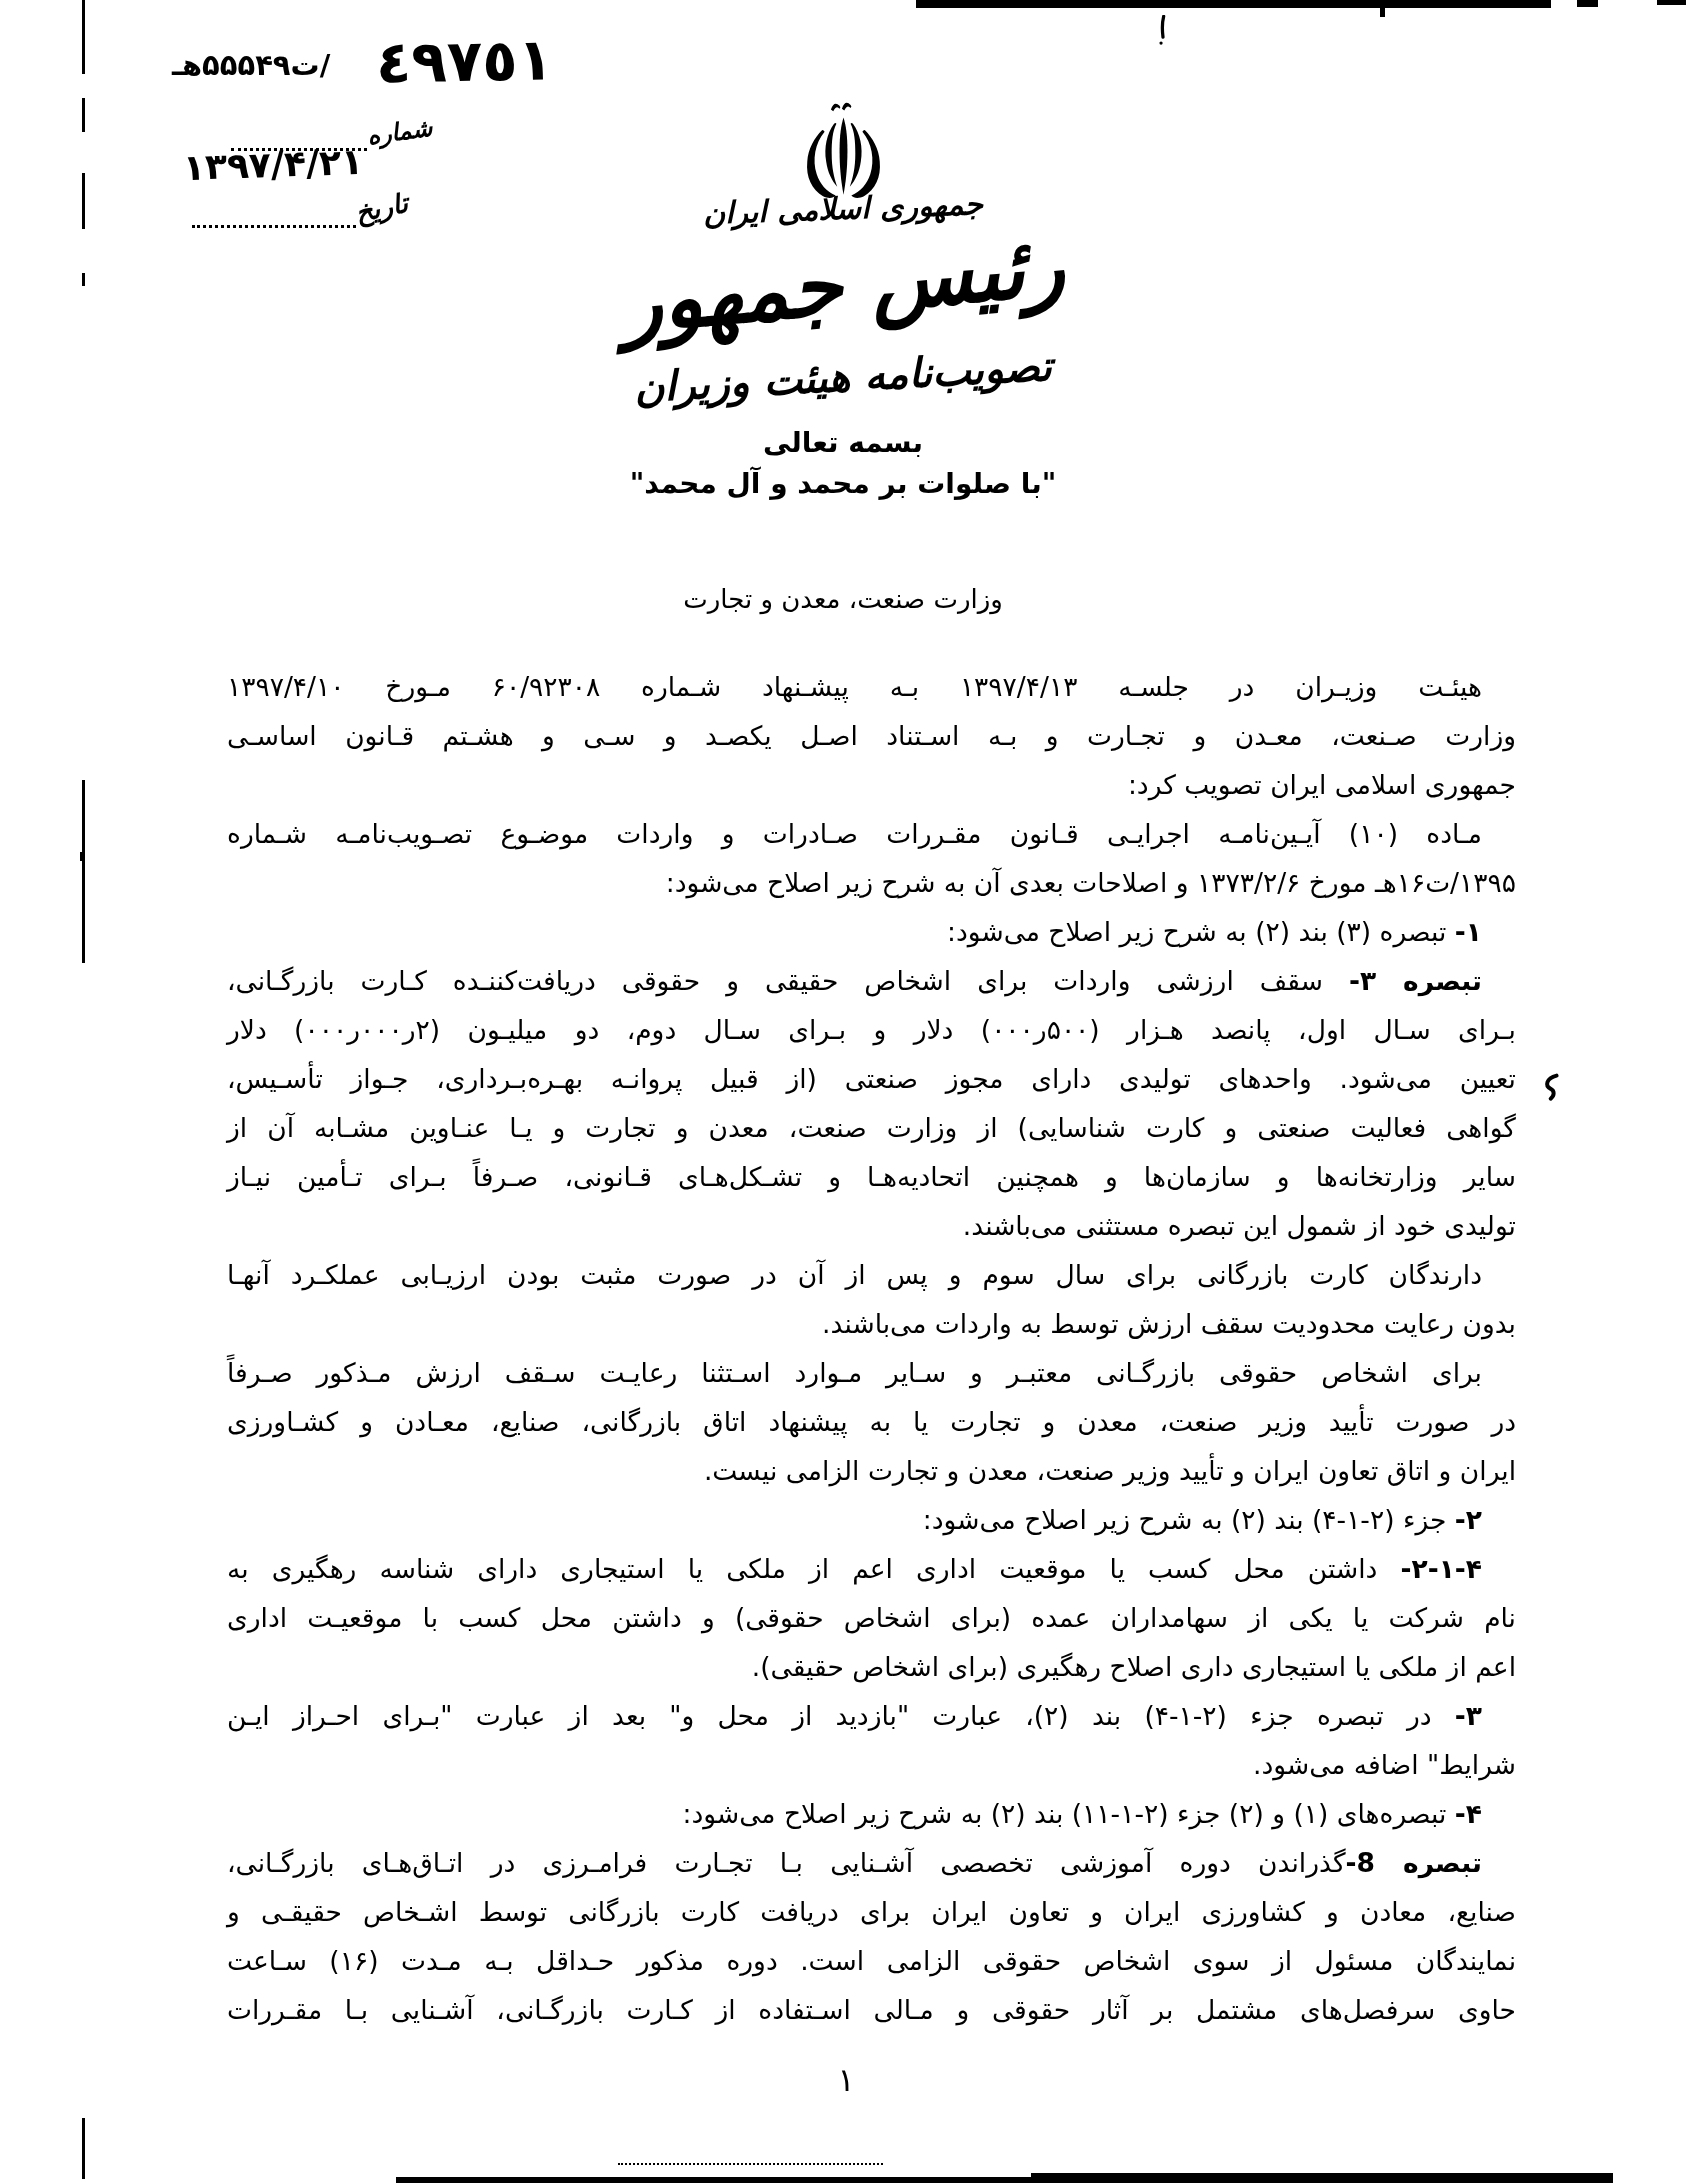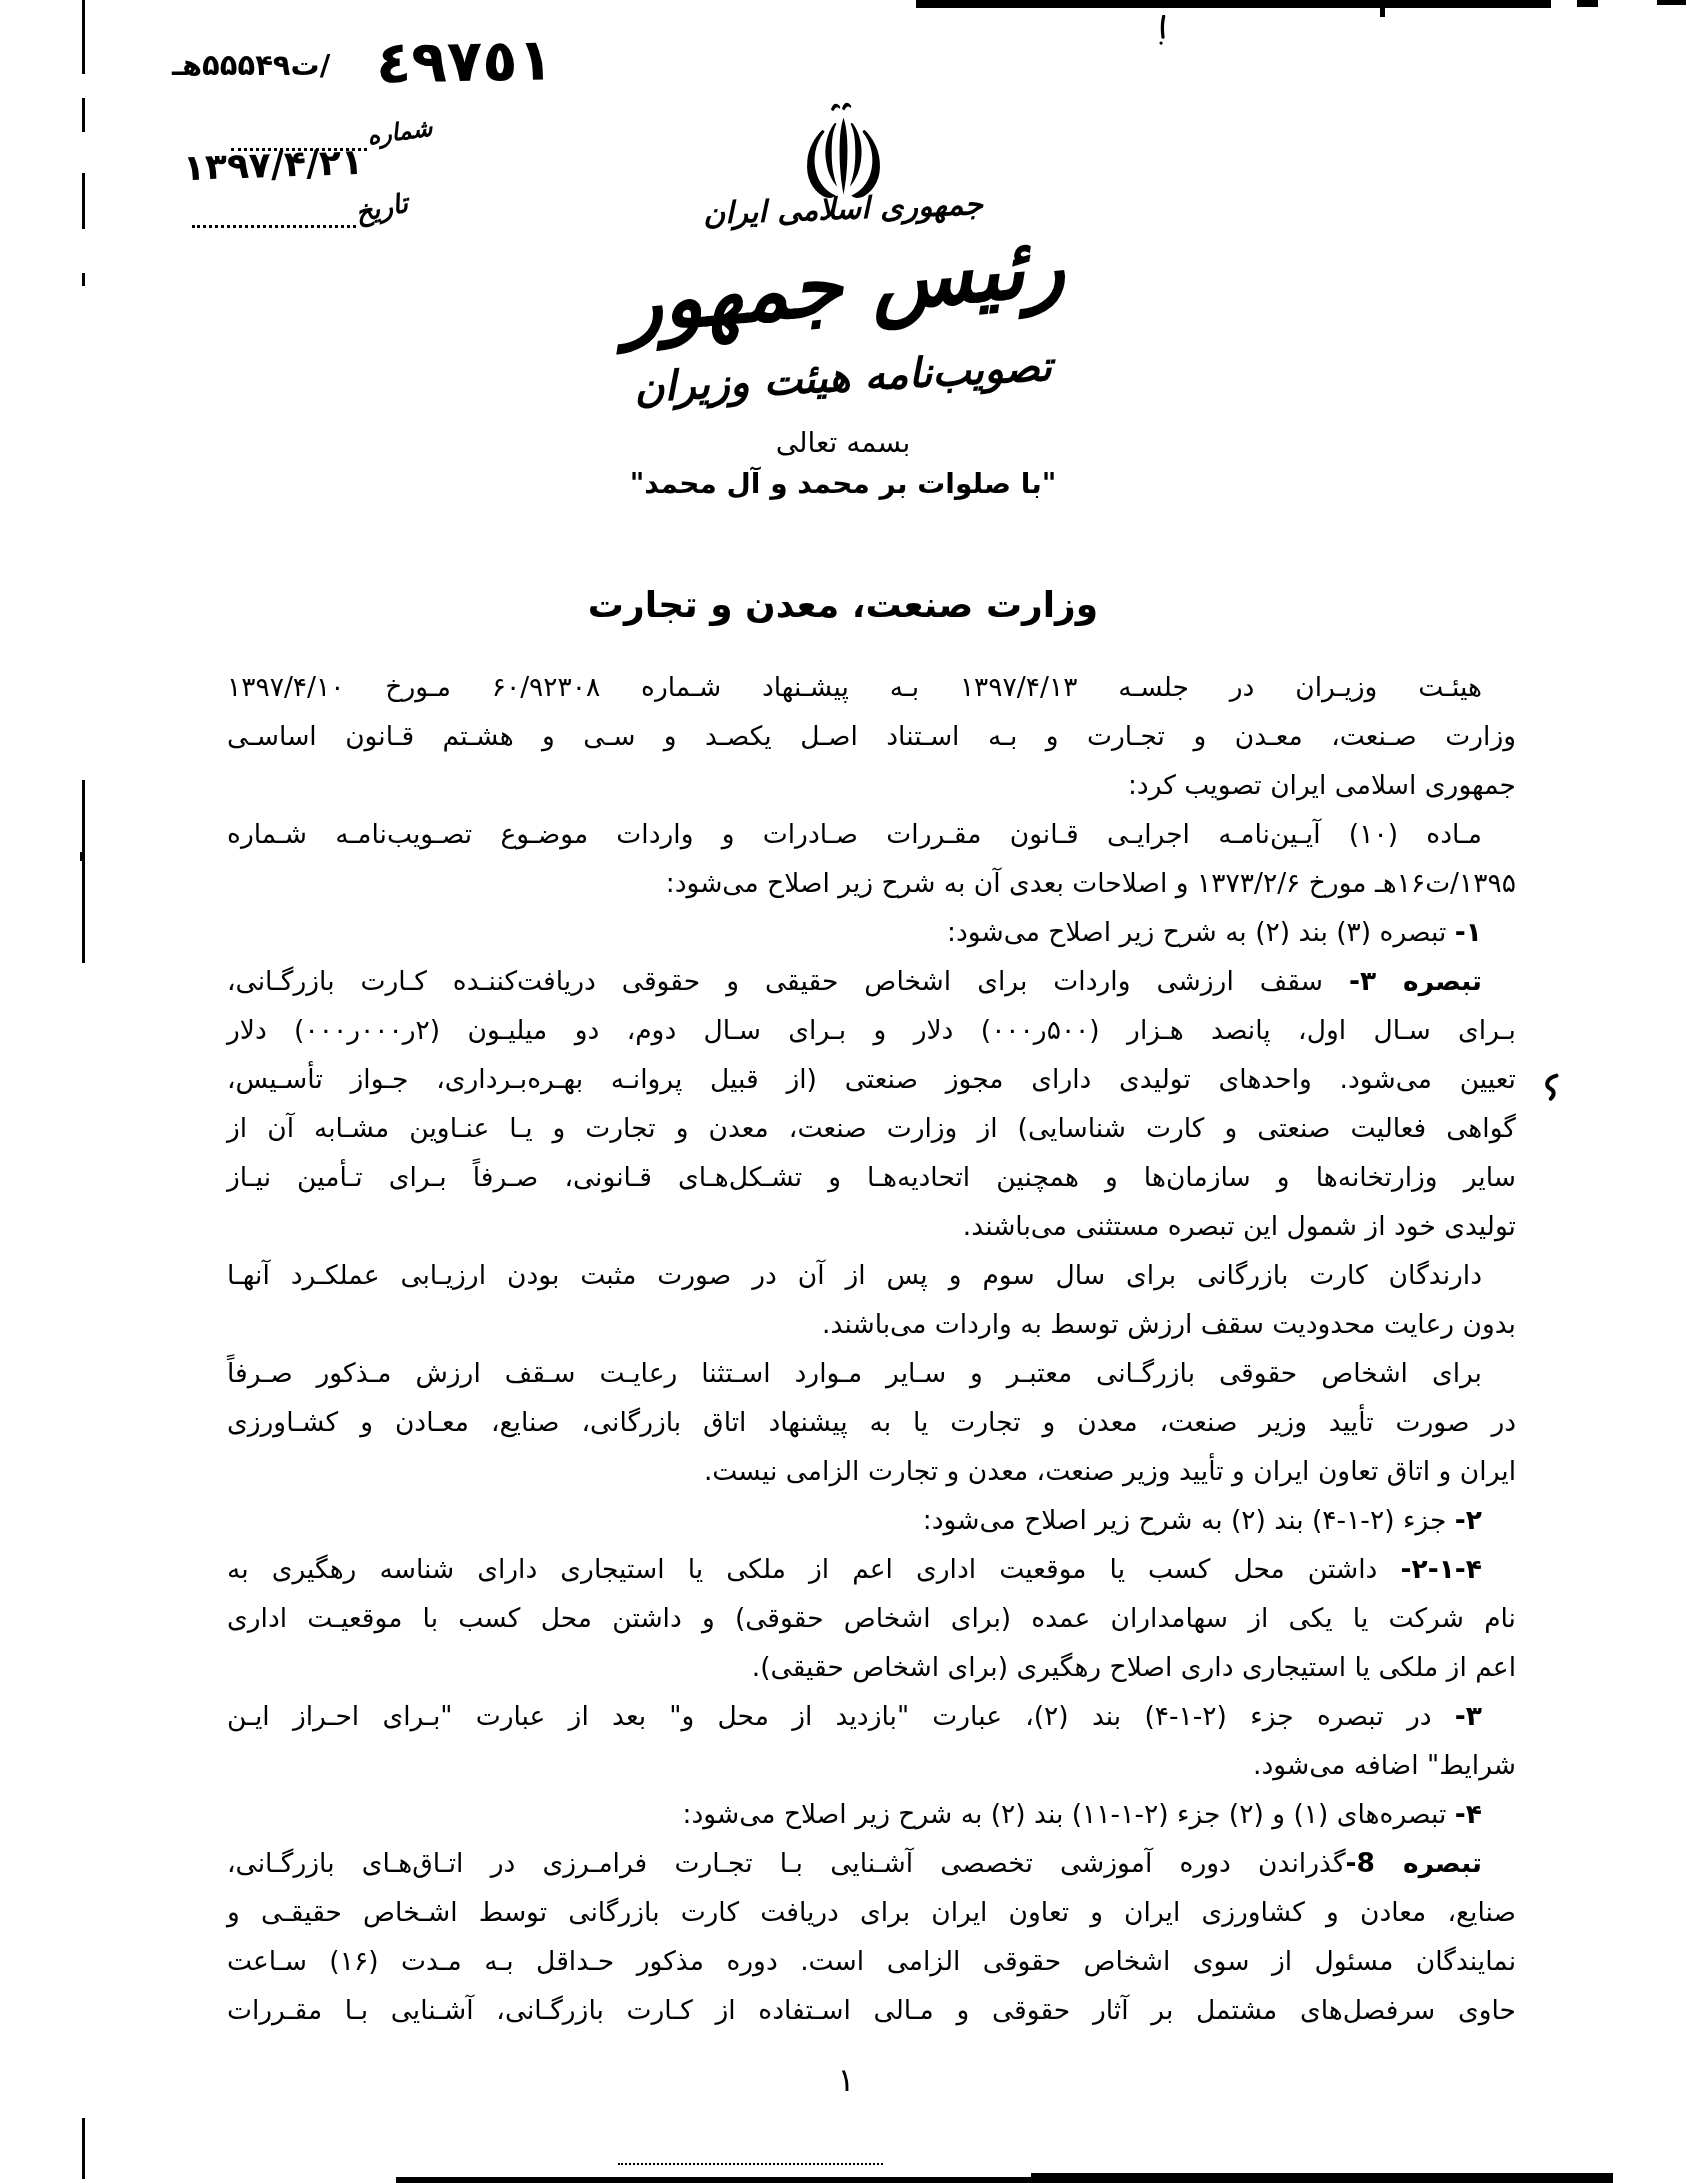--- a/index.html
+++ b/index.html
@@ -20,23 +20,23 @@
   .dotline{position:absolute;border-bottom:3.3px dotted #000;height:0;}
   .hw-date{position:absolute;left:184px;top:144px;font-size:36px;font-weight:bold;
            letter-spacing:2px;transform:rotate(-2deg);white-space:nowrap;}
 
   
   .centered{position:absolute;left:0;right:0;text-align:center;white-space:nowrap;}
   .emblem{position:absolute;left:795px;top:97px;}
   .country{top:191px;font-size:30px;font-weight:bold;font-style:italic;transform:rotate(-2deg);}
   .president{top:236px;font-size:83px;font-weight:bold;font-style:italic;transform:rotate(-5deg);}
   .doctype{top:353px;font-size:41px;font-weight:bold;font-style:italic;transform:rotate(-3deg);}
-  .bismillah{top:426px;font-size:28px;font-weight:normal;}
+  .bismillah{top:426px;font-size:28px;font-weight:bold;}
   .salutation{top:467px;font-size:28px;font-weight:bold;}
-  .addressee{top:584px;font-size:36px;font-weight:bold;}
+  .addressee{top:584px;font-size:26px;font-weight:normal;}
 
   
   .body{position:absolute;top:662px;right:171px;left:228px;}
   .body p.line{margin:0;font-size:26.5px;line-height:49px;text-align:justify;text-justify:inter-word;}
   .body p.j{text-align-last:justify;}
   .body p.e{text-align-last:right;}
   .body p.ind{padding-right:34px;}
   .bp{font-weight:bold;}
 
   .pagenum{position:absolute;left:761px;width:172px;top:2061px;text-align:center;

